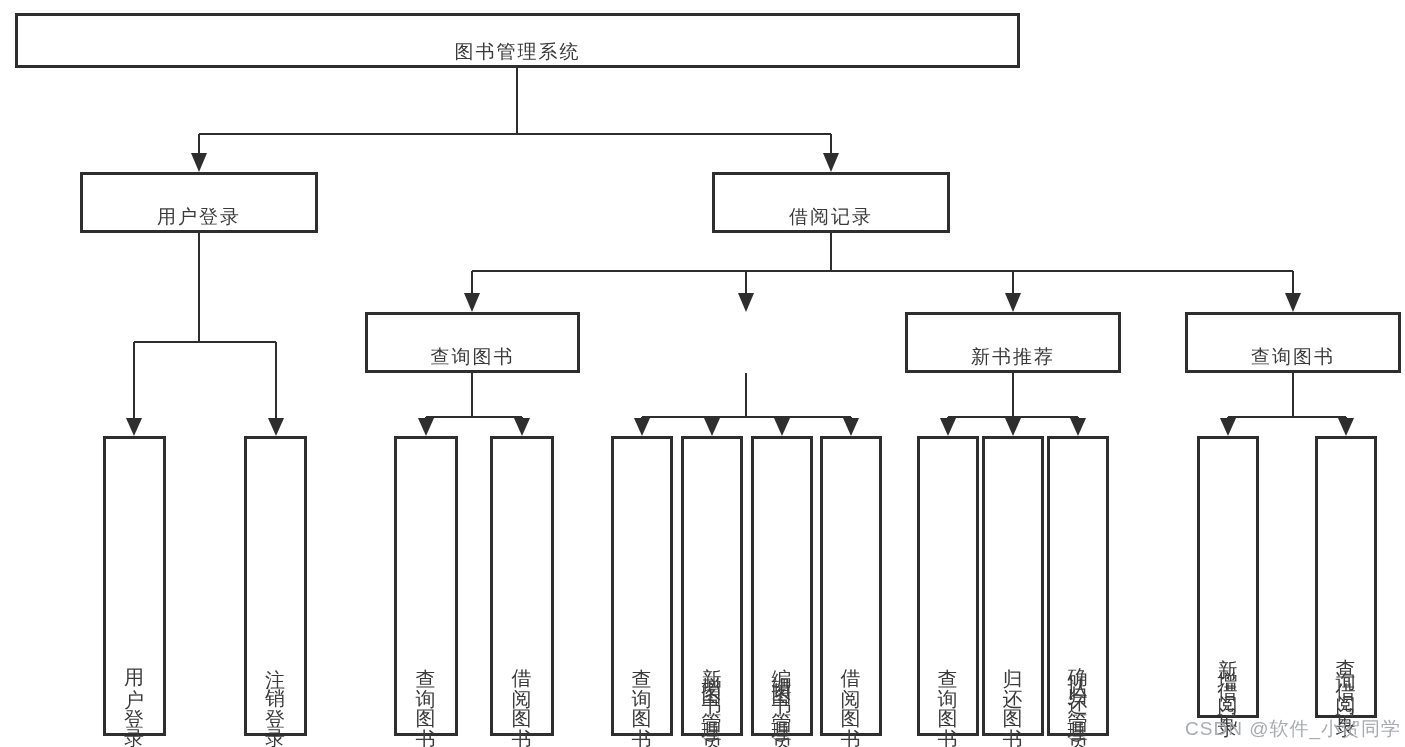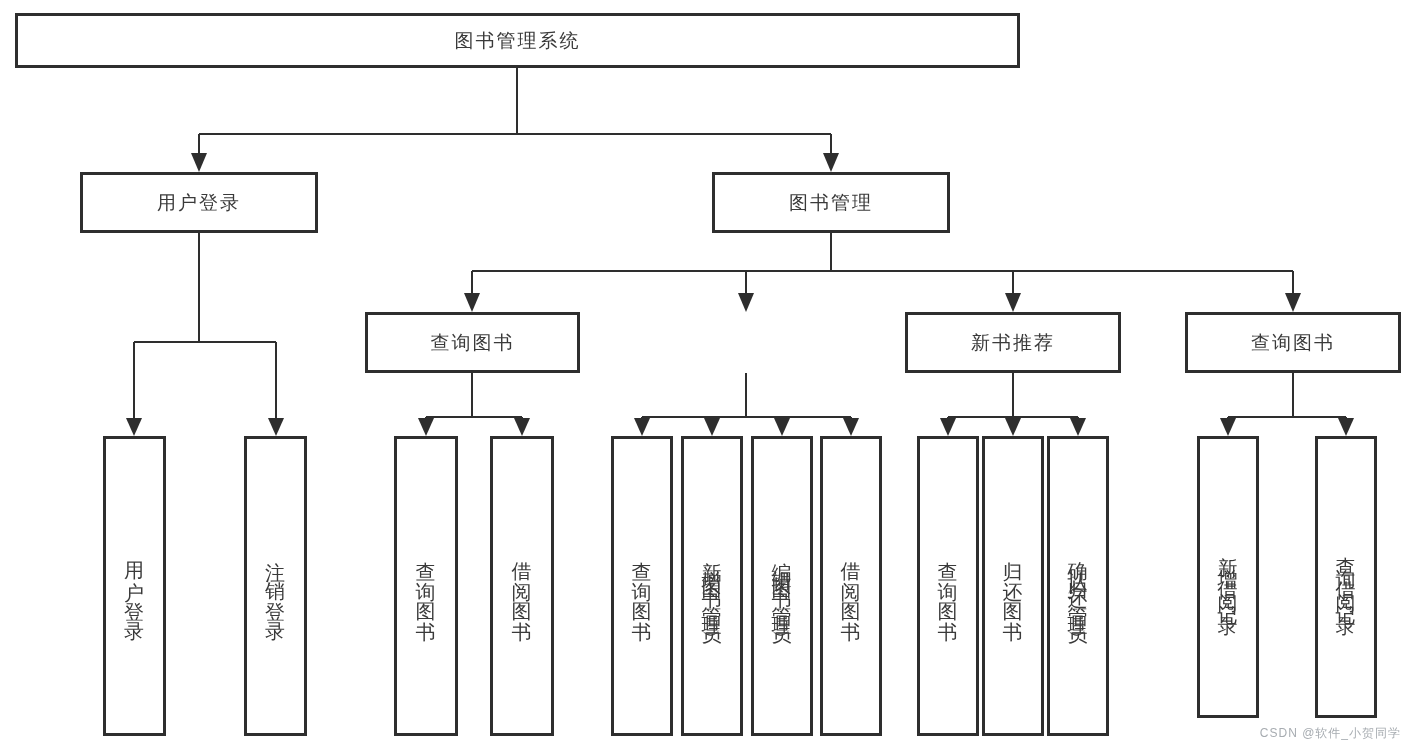--- a/index.html
+++ b/index.html
@@ -6,35 +6,35 @@
   html,body { background:#ffffff; }
   body { font-family:"Liberation Sans","DejaVu Sans",sans-serif; }
   .canvas {
     position:relative; width:1405px; height:747px;
     background:#ffffff; overflow:hidden;
   }
   svg.wires { position:absolute; left:0; top:0; width:1405px; height:747px; }
   .node {
     position:absolute; background:#ffffff;
     border:3px solid #2e2e2e; color:#3a3a3a;
-    display:flex; align-items:center; justify-content:center;
+    display:flex; align-items:flex-end; justify-content:center;
   }
   .node .lbl {
     font-size:19px; letter-spacing:2px; white-space:nowrap; color:#3a3a3a;
   }
   .leaf .lbl {
     writing-mode:vertical-rl; text-orientation:mixed;
     white-space:normal; font-size:20px; line-height:1;
   }
   .ls-wide  .lbl { letter-spacing:20px; }
   .ls-med   .lbl { letter-spacing:12px; }
   .ls-tight .lbl { letter-spacing:9px;  }
   .watermark {
     position:absolute; right:4px; bottom:5px;
-    font-size:12px; color:#a7acb1; letter-spacing:1px; white-space:nowrap;
+    font-size:19px; color:#a7acb1; letter-spacing:1px; white-space:nowrap;
   }
 </style>
 </head>
 <body>
 
 <div class="canvas">
 
   <svg class="wires" viewBox="0 0 1405 747" fill="none" stroke="#2e2e2e" stroke-width="2">
 
     <g>
@@ -112,21 +112,21 @@
   </svg>
 
   <div class="node" style="left:15px;top:13px;width:1005px;height:55px">
     <span class="lbl">图书管理系统</span>
   </div>
 
   <div class="node" style="left:80px;top:172px;width:238px;height:61px">
     <span class="lbl">用户登录</span>
   </div>
   <div class="node" style="left:712px;top:172px;width:238px;height:61px">
-    <span class="lbl">图书管理</span>
+    <span class="lbl">借阅记录</span>
   </div>
 
   <div class="node" style="left:365px;top:312px;width:215px;height:61px">
     <span class="lbl">查询图书</span>
   </div>
   <div class="node" style="left:905px;top:312px;width:216px;height:61px">
     <span class="lbl">新书推荐</span>
   </div>
   <div class="node" style="left:1185px;top:312px;width:216px;height:61px">
     <span class="lbl">查询图书</span>

